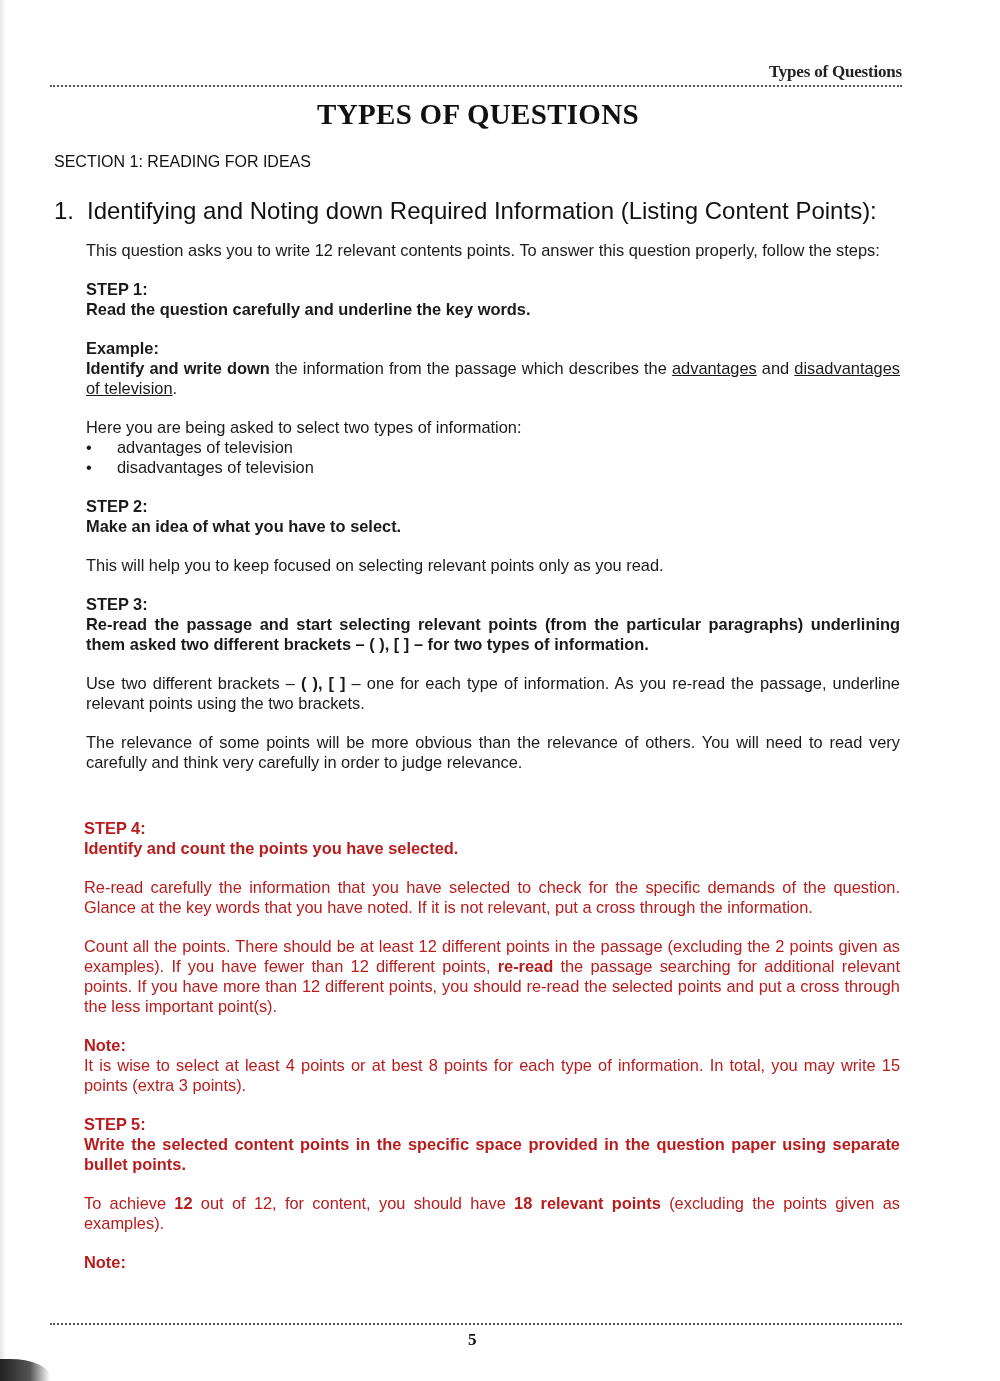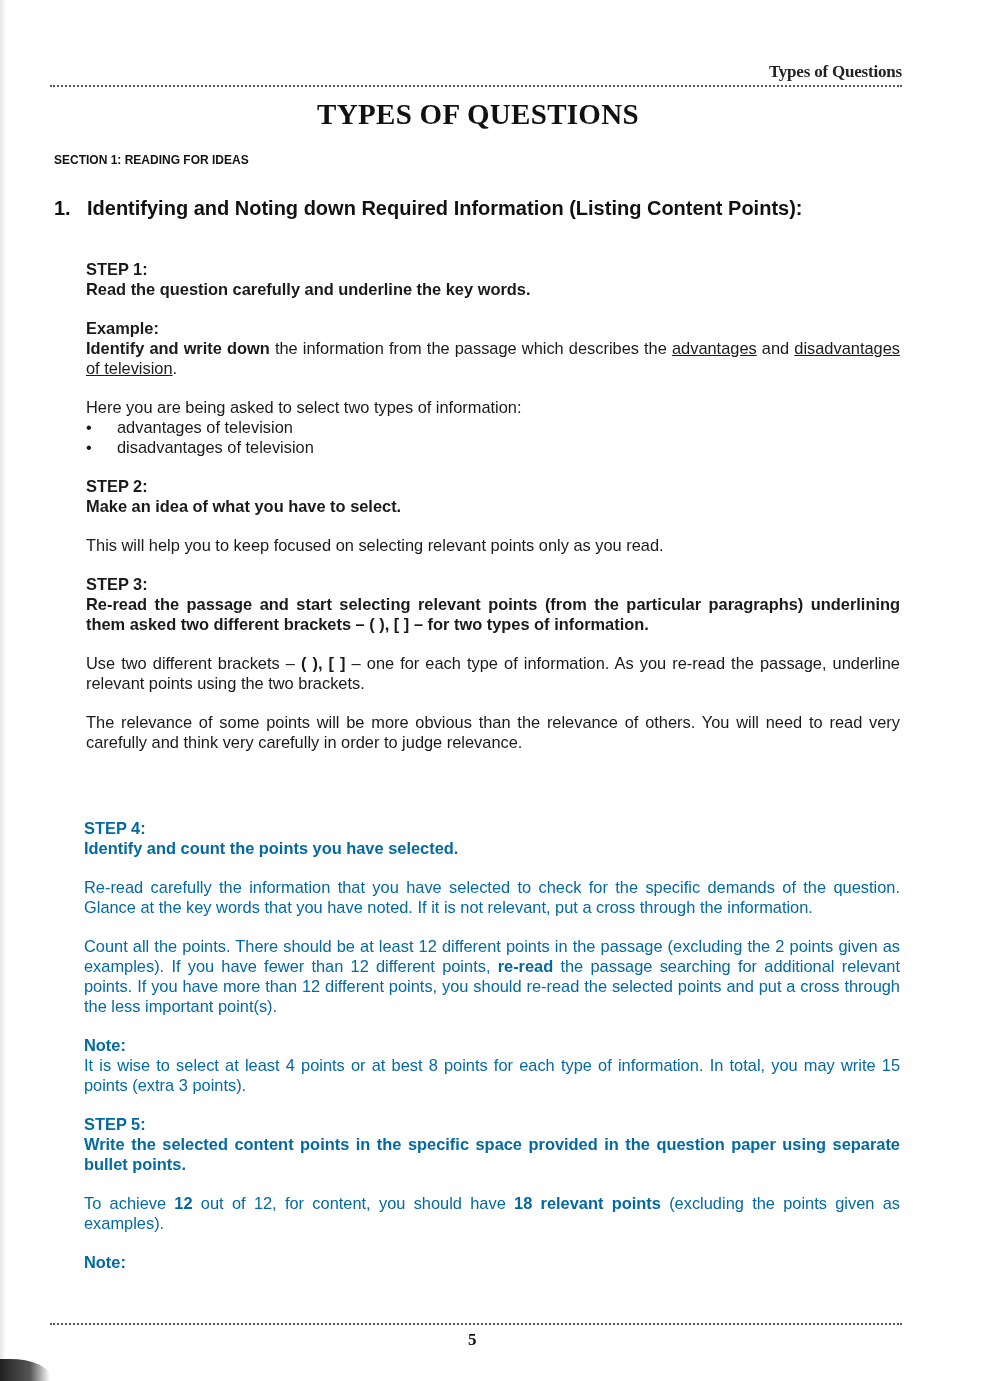--- a/index.html
+++ b/index.html
@@ -26,40 +26,40 @@
     border-top: 2px dotted #555;
   }
   .rule.top { top: 85px; }
   .rule.bottom { top: 1323px; }
   .page-title {
     position: absolute; left: 0; width: 956px; top: 98px; text-align: center;
     font-family: "Liberation Serif", serif; font-weight: bold; font-size: 29px; letter-spacing: 0.3px;
     color: #111;
   }
   .section-title {
-    position: absolute; left: 54px; top: 153px; font-weight: bold; font-size: 12px; color: #111;
+    position: absolute; left: 54px; top: 153px; font-weight: normal; font-size: 16px; color: #111;
   }
   .q-title {
-    position: absolute; left: 54px; top: 197px; font-weight: bold; font-size: 20px; color: #111;
+    position: absolute; left: 54px; top: 197px; font-weight: normal; font-size: 24px; color: #111;
   }
   .q-title .num { display: inline-block; width: 33px; }
   .content {
     position: absolute; left: 86px; right: 100px; top: 240px;
     font-size: 16.4px; line-height: 20px; color: #1a1a1a;
   }
   .content p { margin: 0; text-align: justify; }
   .gap { height: 19px; }
   .b { font-weight: bold; }
   .u { text-decoration: underline; }
   ul.bullets { margin: 0; padding: 0; list-style: none; }
   ul.bullets li { position: relative; padding-left: 31px; }
   ul.bullets li::before {
     content: "\2022"; position: absolute; left: 0; top: 0;
   }
-  .lower { position: absolute; left: 84px; right: 100px; font-size: 16.4px; line-height: 20px; color: #0369a1; }
+  .lower { position: absolute; left: 84px; right: 100px; font-size: 16.4px; line-height: 20px; color: #b91c1c; }
   .lower p { margin: 0; text-align: justify; }
   .page-number {
     position: absolute; left: 468px; top: 1330px; font-family: "Liberation Serif", serif;
     font-weight: bold; font-size: 17px;
   }
   .footer-title {
     position: absolute; right: 100px; top: 1390px; font-family: "Liberation Serif", serif;
     font-weight: bold; font-size: 11px; color: #222;
   }
 </style>
@@ -71,20 +71,21 @@
 <div class="running-head">Types of Questions</div>
 <div class="rule top"></div>
 
 <div class="page-title">TYPES OF QUESTIONS</div>
 <div class="section-title">SECTION 1: READING FOR IDEAS</div>
 <div class="q-title">
   <span class="num">1.</span><span>Identifying and Noting down Required Information (Listing Content Points):</span>
 </div>
 
 <div class="content">
+  <p>This question asks you to write 12 relevant contents points. To answer this question properly, follow the steps:</p>
   <div class="gap"></div>
 
   <p class="b">STEP 1:</p>
   <p class="b">Read the question carefully and underline the key words.</p>
   <div class="gap"></div>
 
   <p class="b">Example:</p>
   <p><span class="b">Identify and write down</span><span> the information from the passage which describes the </span><span class="u">advantages</span><span> and </span><span class="u">disadvantages of television</span><span>.</span></p>
   <div class="gap"></div>
 

